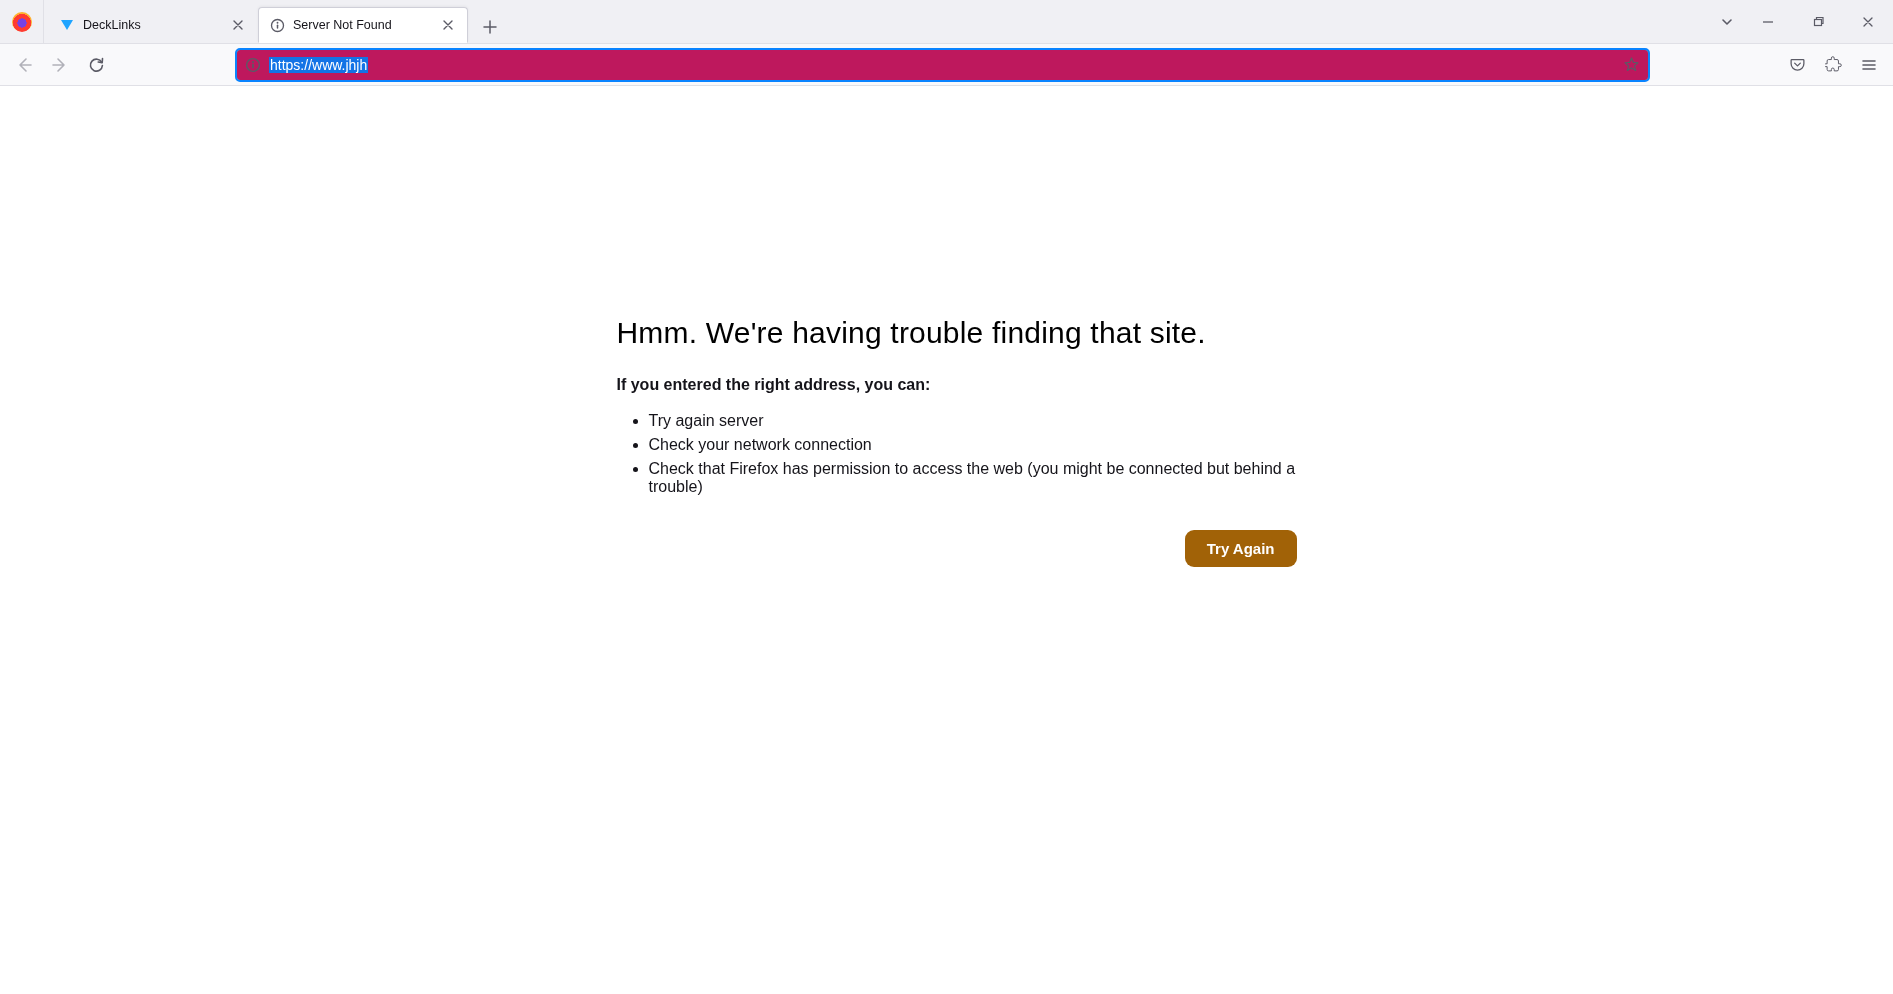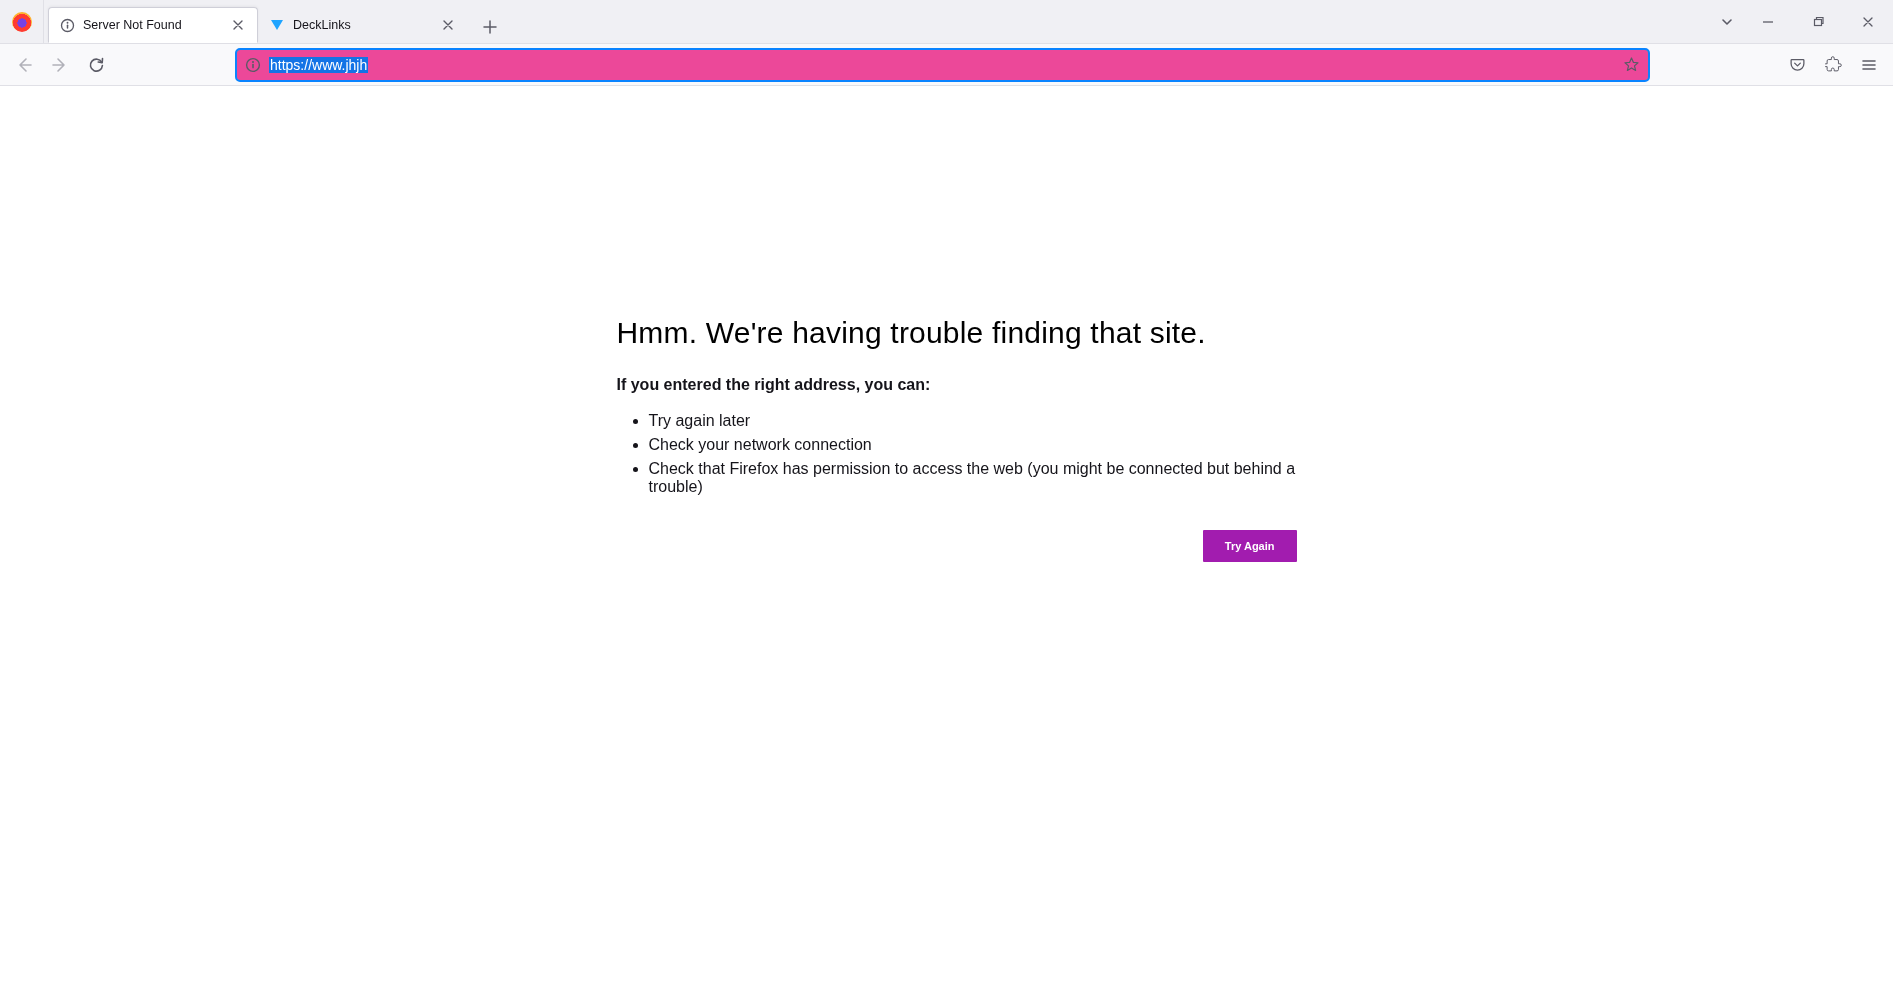--- a/index.html
+++ b/index.html
@@ -76,21 +76,21 @@
     width:32px; height:32px;
     display:flex; align-items:center; justify-content:center;
     color:#5b5b66; border-radius:4px; cursor:pointer;
   }
   .tool-btn.disabled { color:#b1b1b9; cursor:default; }
 
   .urlbar {
     flex:1;
     margin: 0 120px 0 120px;
     height:32px;
-    background:#ec4899;
+    background:#be185d;
     border:1px solid #8f8f9d;
     border-radius:4px;
     outline:2px solid #0a84ff;
     outline-offset:-1px;
     display:flex; align-items:center;
     padding:0 6px;
     gap:6px;
   }
   .urlbar .identity {
     color:#5b5b66; display:flex; align-items:center; justify-content:center;
@@ -131,27 +131,27 @@
   }
   .error-page .bold {
     font-weight: 600;
     font-size: 16px;
     margin-bottom: 18px;
   }
   .error-page ul { padding-left: 32px; }
   .error-page li { font-size:16px; margin-bottom:6px; }
   .btn-row { display:flex; justify-content:flex-end; margin-top:34px; }
   .try-again-btn {
-    background:#a21caf;
+    background:#a16207;
     color:#fff;
     border:none;
-    font-size:11px;
+    font-size:15px;
     font-weight:600;
     padding: 10px 22px;
-    border-radius:1px;
+    border-radius:9px;
     cursor:pointer;
   }
 
   
   .tri-blue {
     width:0;height:0;
     border-left:6px solid transparent;
     border-right:6px solid transparent;
     border-top:10px solid #1fa4ff;
   }
@@ -160,49 +160,49 @@
 </style>
 </head>
 <body>
 
 <div class="titlebar">
   <div class="app-icon-slot">
     <div class="firefox-badge"></div>
   </div>
 
   <div class="tabs">
+
+    <div class="tab inactive">
+      <span class="favicon">
+          <span class="tri-blue"></span>
+        </span>
+      <span class="title">DeckLinks</span>
+      <span class="close">
+        <svg width="12" height="12" viewBox="0 0 12 12">
+            <path d="M2 2 L10 10 M10 2 L2 10" stroke="currentColor" stroke-width="1.4" stroke-linecap="round"></path>
+          </svg>
+      </span>
+    </div>
 
     <div class="tab active">
       <span class="favicon">
         <svg width="15" height="15" viewBox="0 0 16 16">
             <circle cx="8" cy="8" r="6.4" fill="none" stroke="#5b5b66" stroke-width="1.4"></circle>
             <circle cx="8" cy="5" r="1" fill="#5b5b66"></circle>
             <rect x="7.2" y="6.8" width="1.6" height="4.6" rx="0.8" fill="#5b5b66"></rect>
           </svg>
       </span>
       <span class="title">Server Not Found</span>
       <span class="close">
         <svg width="12" height="12" viewBox="0 0 12 12">
             <path d="M2 2 L10 10 M10 2 L2 10" stroke="currentColor" stroke-width="1.4" stroke-linecap="round"></path>
           </svg>
       </span>
     </div>
 
-    <div class="tab inactive">
-      <span class="favicon">
-          <span class="tri-blue"></span>
-        </span>
-      <span class="title">DeckLinks</span>
-      <span class="close">
-        <svg width="12" height="12" viewBox="0 0 12 12">
-            <path d="M2 2 L10 10 M10 2 L2 10" stroke="currentColor" stroke-width="1.4" stroke-linecap="round"></path>
-          </svg>
-      </span>
-    </div>
-
     <div class="newtab-btn">
       <svg width="14" height="14" viewBox="0 0 14 14">
           <path d="M7 1 L7 13 M1 7 L13 7" stroke="currentColor" stroke-width="1.5" stroke-linecap="round"></path>
         </svg>
     </div>
   </div>
 
   <div class="titlebar-spacer"></div>
 
   <div class="chevron-btn">
@@ -285,21 +285,21 @@
         </svg>
     </div>
   </div>
 </div>
 
 <div class="content">
   <div class="error-page">
     <h1>Hmm. We're having trouble finding that site.</h1>
     <p class="bold">If you entered the right address, you can:</p>
     <ul>
-      <li>Try again later</li>
+      <li>Try again server</li>
       <li>Check your network connection</li>
       <li>Check that Firefox has permission to access the web (you might be connected but behind a trouble)</li>
     </ul>
     <div class="btn-row">
       <button class="try-again-btn">Try Again</button>
     </div>
   </div>
 </div>
 
 </body></html>

